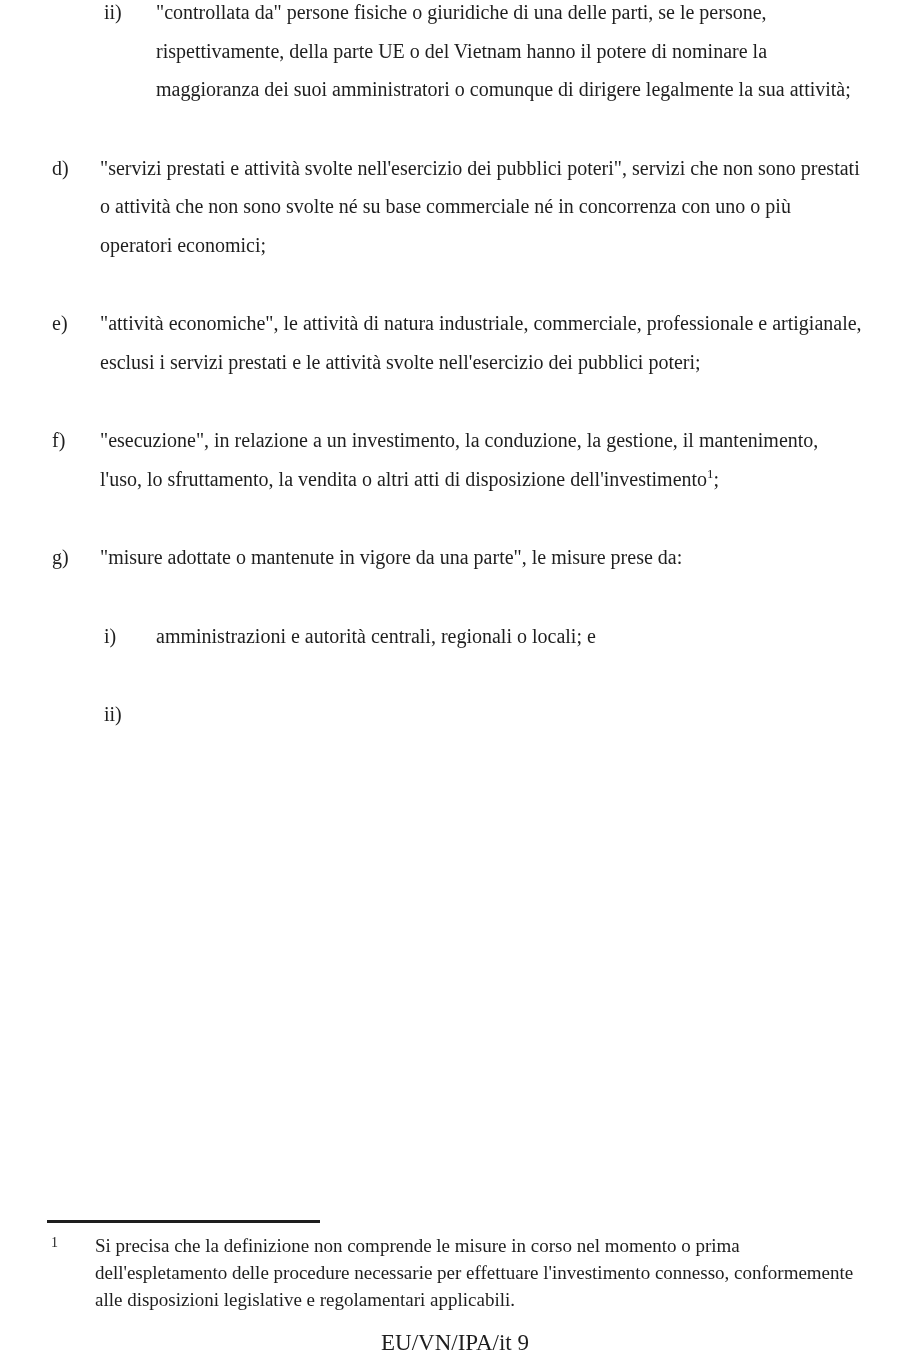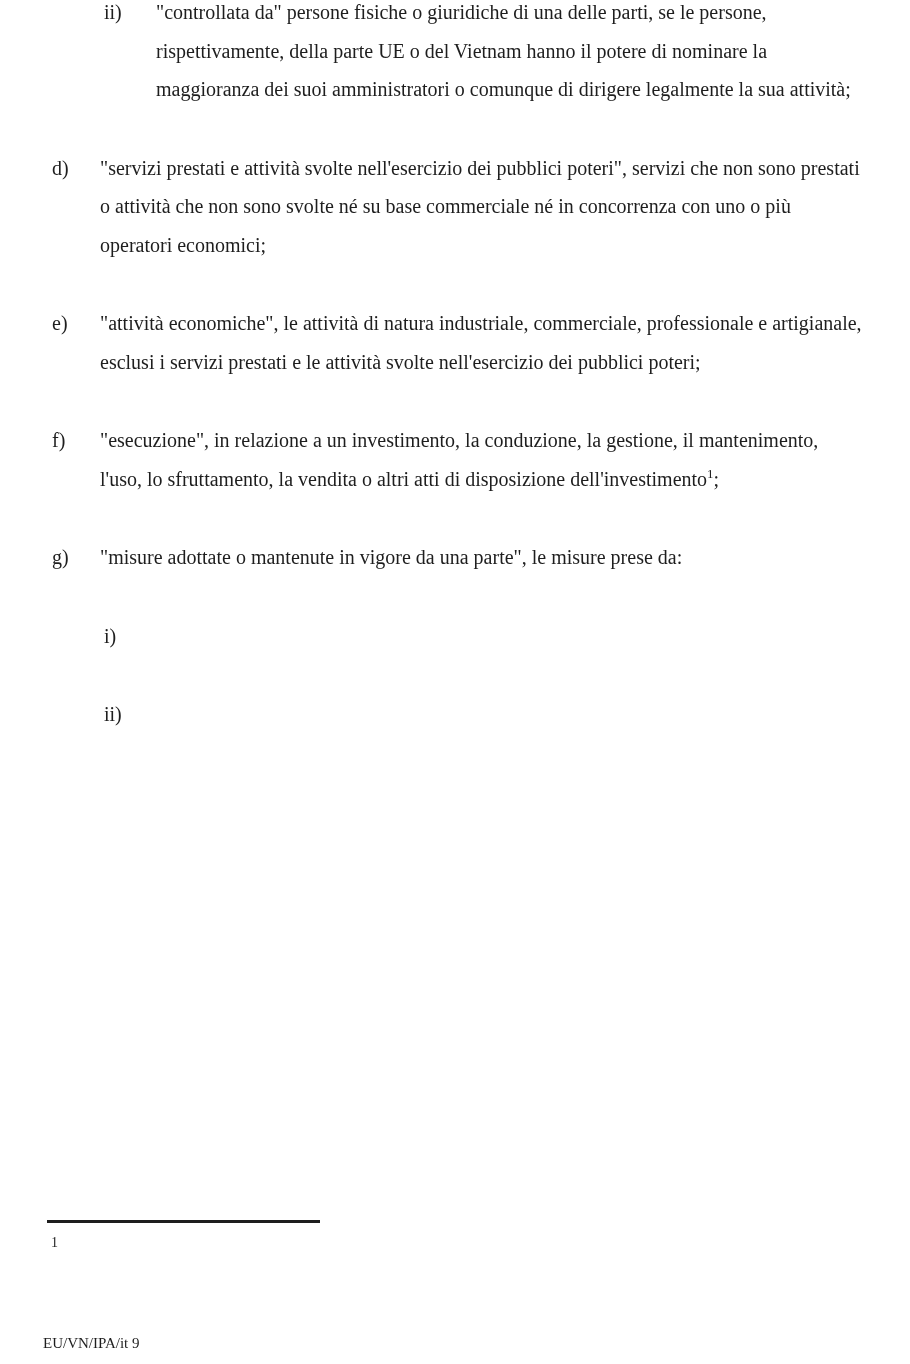--- a/index.html
+++ b/index.html
@@ -75,22 +75,22 @@
   }
   .fn-text {
     flex: 0 1 auto;
     max-width: 772px;
   }
   .footer {
     position: absolute;
     top: 1330px;
     left: 0;
     right: 0;
-    text-align: left;
-    font-size: 15px;
+    text-align: center;
+    font-size: 23px;
     line-height: 26px;
   }
 </style>
 </head>
 <body>
 
 <div class="page">
 
   <div class="content">
 
@@ -114,32 +114,34 @@
       <div class="text"><span>"esecuzione", in relazione a un investimento, la conduzione, la gestione, il mantenimento, l'uso, lo sfruttamento, la vendita o altri atti di disposizione dell'investimento</span><sup class="fnref">1</sup><span>;</span></div>
     </div>
 
     <div class="item l1">
       <span class="label">g)</span>
       <div class="text">"misure adottate o mantenute in vigore da una parte", le misure prese da:</div>
     </div>
 
     <div class="item l2">
       <span class="label">i)</span>
+      <div class="text">amministrazioni e autorità centrali, regionali o locali; e</div>
     </div>
 
     <div class="item l2">
       <span class="label">ii)</span>
     </div>
 
   </div>
 
   <div class="footnote-area">
     <div class="fnrule"></div>
     <div class="fn">
       <span class="fn-marker">1</span>
+      <div class="fn-text">Si precisa che la definizione non comprende le misure in corso nel momento o prima dell'espletamento delle procedure necessarie per effettuare l'investimento connesso, conformemente alle disposizioni legislative e regolamentari applicabili.</div>
     </div>
   </div>
 
   <div class="footer">
     <span>EU/VN/IPA/it 9</span>
   </div>
 
 </div>
 
 </body></html>

